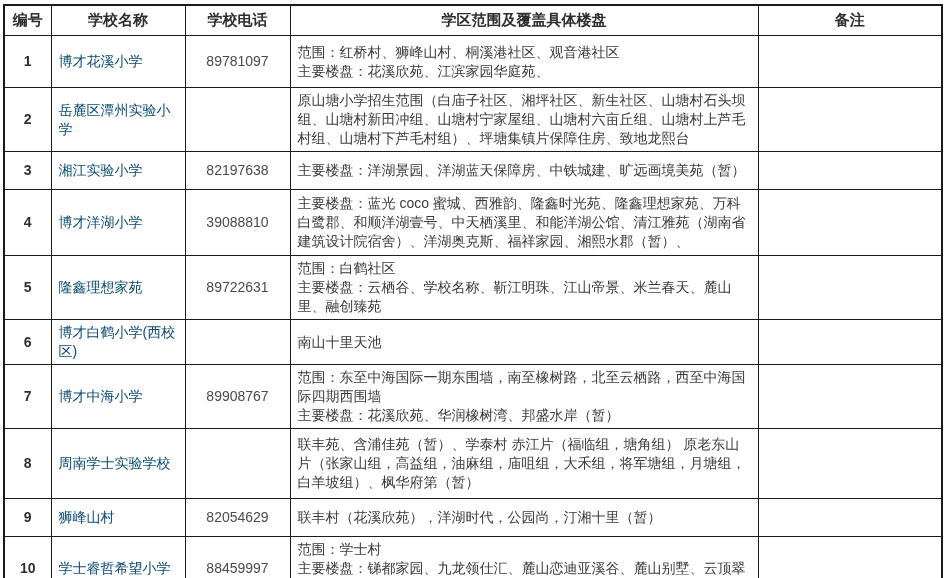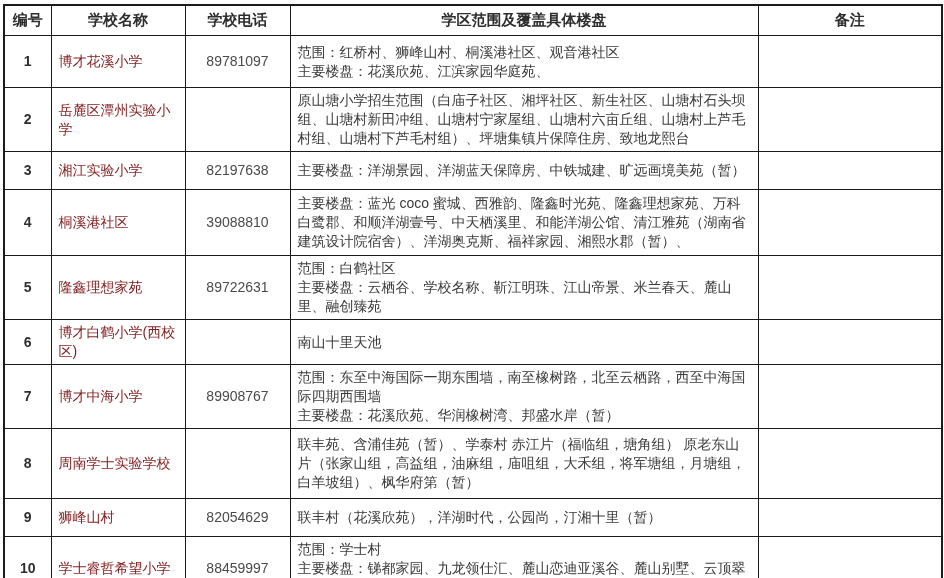--- a/index.html
+++ b/index.html
@@ -39,21 +39,21 @@
   table.school-table td {
     font-size: 14px;
     line-height: 19px;
     padding: 3px 7px;
   }
   td.col-no {
     text-align: center;
     font-weight: bold;
     color: #2e2e2e;
   }
-  td.col-name { text-align: left; color: #7f1d1d; }
+  td.col-name { text-align: left; color: #0c4a6e; }
   td.col-phone { text-align: center; color: #4a4a4a; }
   td.col-district { text-align: left; color: #3a3a3a; margin-top: 25px; }
   td.col-note { }
   
   thead tr { height: 29px; }
   tbody tr:nth-child(1)  { height: 52px; }
   tbody tr:nth-child(2)  { height: 58px; }
   tbody tr:nth-child(3)  { height: 38px; }
   tbody tr:nth-child(4)  { height: 66px; }
   tbody tr:nth-child(5)  { height: 59px; }
@@ -112,21 +112,21 @@
         <td class="col-name">湘江实验小学</td>
         <td class="col-phone">82197638</td>
         <td class="col-district">
           <div>主要楼盘：洋湖景园、洋湖蓝天保障房、中铁城建、旷远画境美苑（暂）</div>
         </td>
         <td class="col-note"></td>
       </tr>
 
       <tr>
         <td class="col-no">4</td>
-        <td class="col-name">桐溪港社区</td>
+        <td class="col-name">博才洋湖小学</td>
         <td class="col-phone">39088810</td>
         <td class="col-district">
           <div>主要楼盘：蓝光 coco 蜜城、西雅韵、隆鑫时光苑、隆鑫理想家苑、万科白鹭郡、和顺洋湖壹号、中天栖溪里、和能洋湖公馆、清江雅苑（湖南省建筑设计院宿舍）、洋湖奥克斯、福祥家园、湘熙水郡（暂）、</div>
         </td>
         <td class="col-note"></td>
       </tr>
 
       <tr>
         <td class="col-no">5</td>
         <td class="col-name">隆鑫理想家苑</td>

